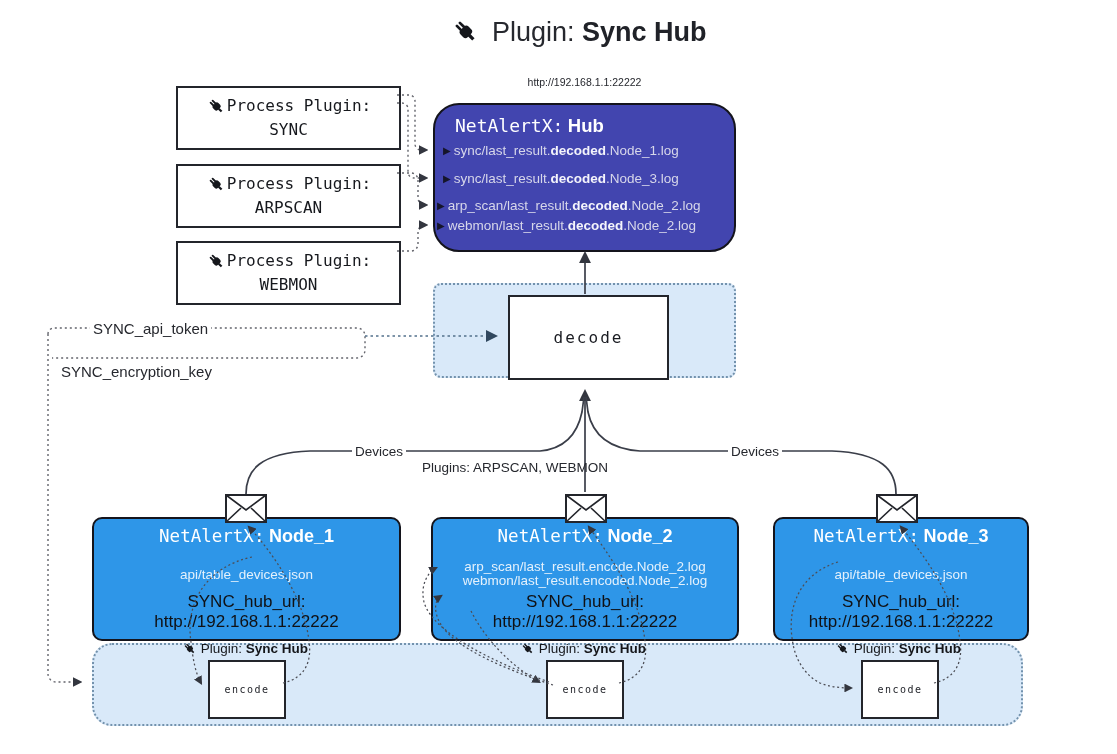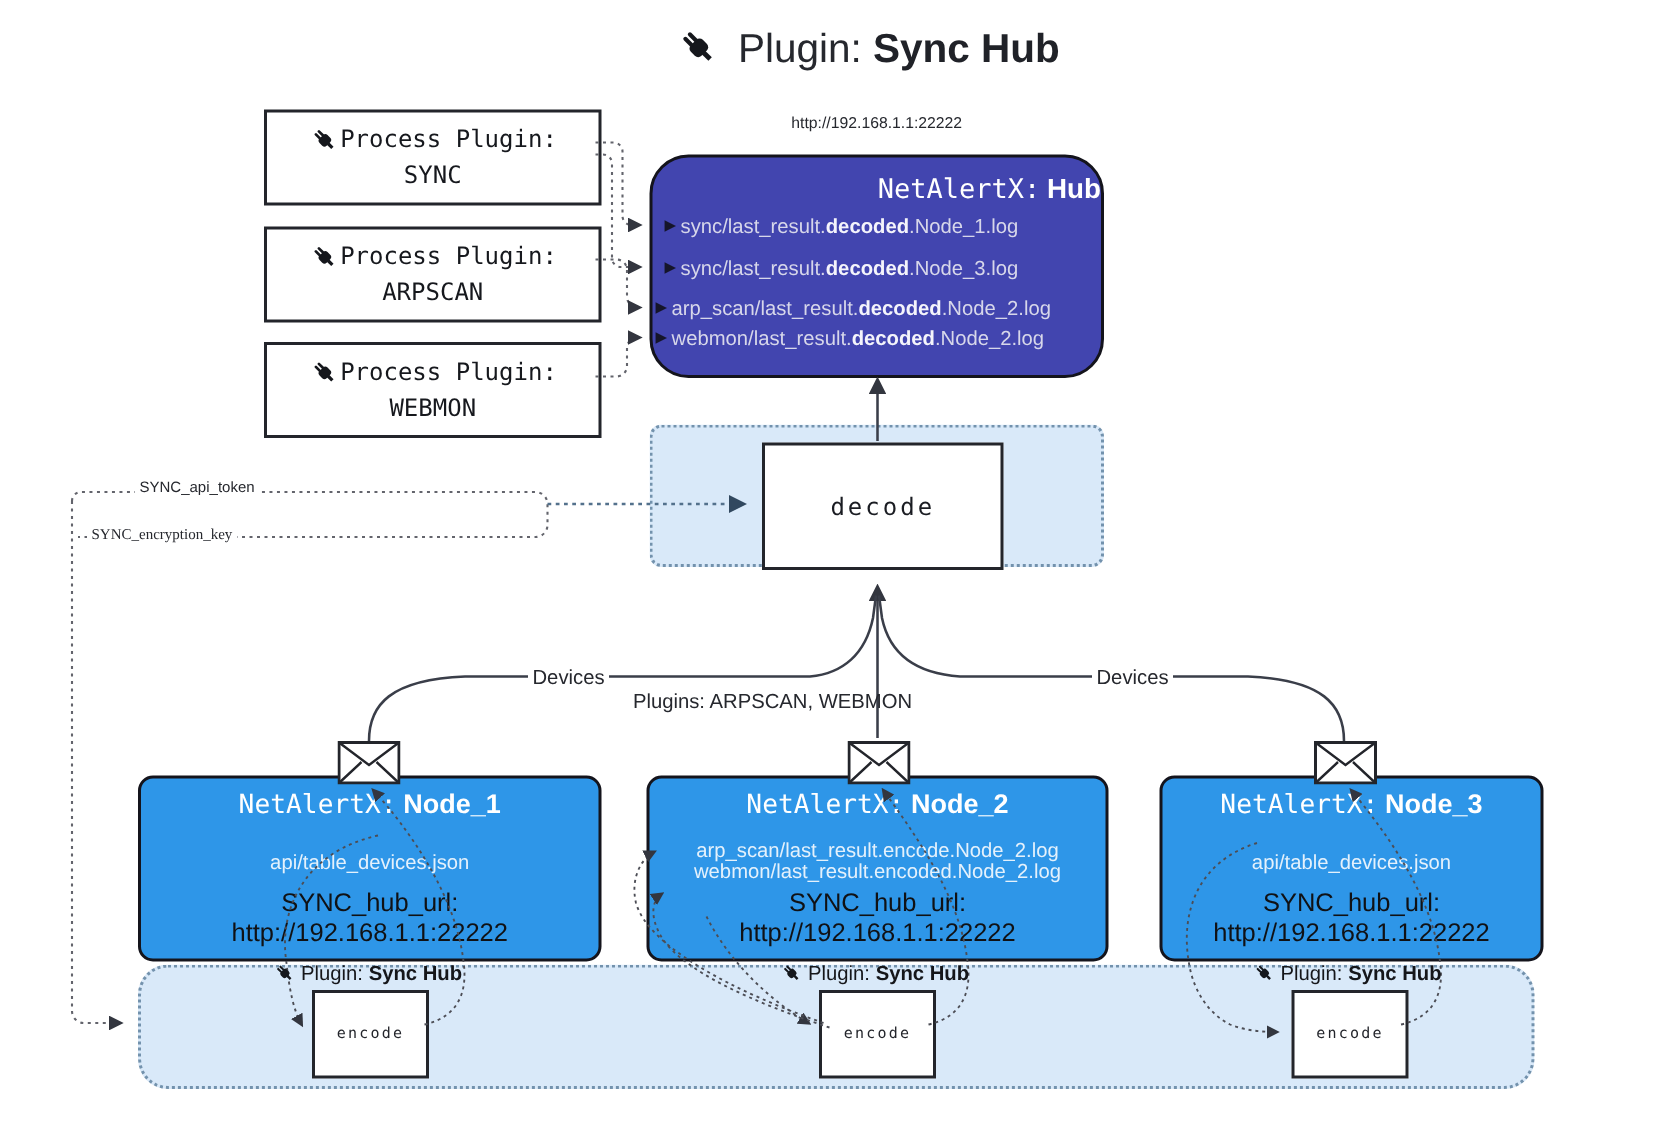--- a/index.html
+++ b/index.html
@@ -8,44 +8,44 @@
   .overlay{position:absolute;left:0;top:0;z-index:3;pointer-events:none;}
 
   
   .title{position:absolute;left:40px;right:0;top:16px;text-align:center;font-size:27px;color:#26282e;z-index:2;}
   .title .plug-svg{width:30px;height:30px;vertical-align:-5px;margin-right:4px;}
   .title b{font-weight:700;color:#202228;}
 
   
   .pbox{position:absolute;left:176px;width:221px;height:60px;background:#fff;border:2px solid #23252b;z-index:2;
         display:flex;flex-direction:column;align-items:center;justify-content:center;
-        font-family:"DejaVu Sans Mono",monospace;font-size:16px;color:#16181d;line-height:1.5;}
+        font-family:"DejaVu Sans Mono",monospace;font-size:16px;color:#16181d;line-height:1.5;margin-top:13px;}
   .pline1{display:flex;align-items:center;gap:1px;}
   .pbox .plug-svg{width:20px;height:20px;}
 
   
   .hub-url{position:absolute;left:433px;top:76px;width:303px;text-align:center;font-size:10.5px;color:#26282e;z-index:2;}
   .hub{position:absolute;left:433px;top:103px;width:299px;height:145px;border-radius:26px;
        background:var(--hub-bg,#4245af);border:2px solid #14141c;z-index:2;}
-  .hub-title{position:absolute;top:10px;width:100%;text-align:right;color:#fff;}
+  .hub-title{position:absolute;top:10px;width:100%;text-align:left;color:#fff;padding-left:20px;}
   .mono{font-family:"DejaVu Sans Mono",monospace;font-size:18px;}
   .hub-title b{font-size:18.5px;font-weight:700;}
   .hlog{position:absolute;display:flex;align-items:center;color:var(--hub-text,#d7d7ea);font-size:13.5px;white-space:nowrap;}
   .hlog b{color:var(--hub-text-bright,#f4f4fb);font-weight:700;}
   .tri{color:#15152a;font-size:10px;margin-right:3px;line-height:1;}
 
   
   .decode-wrap{position:absolute;left:433px;top:283px;width:303px;height:95px;background:var(--panel-bg,#d9e9f9);
                border:2px dotted var(--panel-border,#7392ad);border-radius:8px;z-index:1;box-sizing:border-box;}
   .decode-box{position:absolute;left:73px;top:10px;width:157px;height:81px;background:#fff;border:2px solid #23252b;
               display:flex;align-items:center;justify-content:center;font-family:"DejaVu Sans Mono",monospace;
               font-size:16px;letter-spacing:2px;color:#1a1c22;}
 
   
-  .lbl{position:absolute;z-index:4;font-size:10px;color:#26282e;white-space:nowrap;}
+  .lbl{position:absolute;z-index:4;font-size:15px;color:#26282e;white-space:nowrap;}
   .wbg{background:#fff;padding:0 3px;}
   .edge-lbl{font-size:13.5px;}
 
   
   .node{position:absolute;top:517px;height:120px;background:var(--node-bg,#2e96e8);border:2px solid #14141c;
         border-radius:10px;z-index:2;}
   .node-title{position:absolute;top:7px;width:100%;text-align:center;color:#fff;}
   .node-title .mono{font-size:17.5px;}
   .node-title b{font-size:18px;font-weight:700;}
   .nfile{position:absolute;width:100%;text-align:center;color:var(--node-text,#e4f1fc);font-size:13.5px;white-space:nowrap;}
@@ -189,21 +189,21 @@
         <span class="tri">▶</span>
         <span><span>webmon/last_result.</span><b>decoded</b><span>.Node_2.log</span></span>
       </div>
   </div>
 
   <div class="decode-wrap">
     <div class="decode-box">decode</div>
   </div>
 
   <div class="lbl wbg" style="left:90px;top:320px;">SYNC_api_token</div>
-  <div class="lbl wbg" style="left:58px;top:351px;font-family:Liberation Serif, serif;">SYNC_encryption_key</div>
+  <div class="lbl wbg" style="left:58px;top:363px;">SYNC_encryption_key</div>
 
   <div class="lbl wbg edge-lbl" style="left:352px;top:444px;">Devices</div>
   <div class="lbl wbg edge-lbl" style="left:728px;top:444px;">Devices</div>
   <div class="lbl edge-lbl" style="left:420px;top:460px;width:190px;text-align:center;">Plugins: ARPSCAN, WEBMON</div>
 
   <div class="env" style="left:225px;"><svg viewBox="0 0 42 29" width="42" height="29">
         <rect x="1" y="1" width="40" height="27" fill="#fff" stroke="#23252b" stroke-width="2"></rect>
         <path d="M1,1 L21,16 L41,1" fill="none" stroke="#23252b" stroke-width="1.6"></path>
         <path d="M1,28 L16,14 M41,28 L26,14" fill="none" stroke="#23252b" stroke-width="1.6"></path>
       </svg></div>

